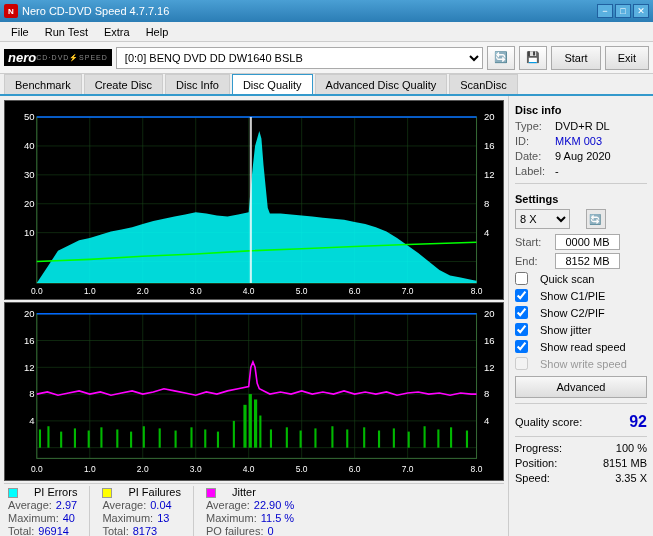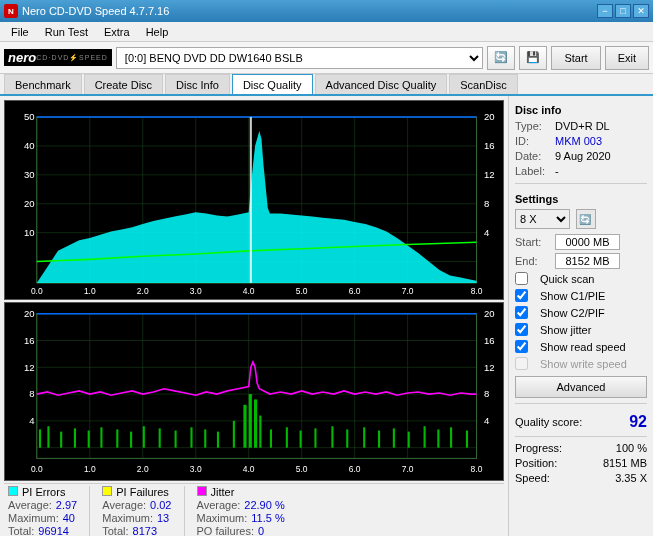--- a/index.html
+++ b/index.html
@@ -164,21 +164,21 @@
       font-size: 11px;
       margin-bottom: 1px;
     }
     .info-label { color: #555; min-width: 36px; }
     .info-value { color: #000; font-weight: normal; }
     .info-value.blue { color: #0000cc; }
     
     .settings-row {
       display: flex;
       align-items: flex-end;
-      gap: 6px;
+      gap: 16px;
       margin-bottom: 3px;
     }
     .speed-select {
       width: 55px;
       height: 20px;
       border: 1px solid #aaa;
       font-size: 11px;
     }
     .refresh-btn {
       width: 20px; height: 20px;
@@ -248,22 +248,22 @@
       border-top: 1px solid #ccc;
       flex-wrap: wrap;
     }
     .legend-group {
       display: flex;
       flex-direction: column;
       gap: 1px;
     }
     .legend-header {
       display: flex;
-      align-items: flex-start;
-      gap: 4px;
+      align-items: flex-end;
+      gap: 16px;
       font-size: 11px;
     }
     .legend-color-box {
       width: 10px; height: 10px;
       border: 1px solid #999;
     }
     .legend-stat {
       font-size: 11px;
       display: flex;
       gap: 4px;
@@ -496,21 +496,21 @@
 
       <div style="width:1px;background:#ccc;margin:0 4px;"></div>
 
       <div class="legend-group">
         <div class="legend-header">
           <div class="legend-color-box" style="background:#ffff00;"></div>
           <span>PI Failures</span>
         </div>
         <div class="legend-stat">
           <span class="legend-stat-label">Average:</span>
-          <span class="legend-stat-value">0.02</span>
+          <span class="legend-stat-value">0.04</span>
         </div>
         <div class="legend-stat">
           <span class="legend-stat-label">Maximum:</span>
           <span class="legend-stat-value">13</span>
         </div>
         <div class="legend-stat">
           <span class="legend-stat-label">Total:</span>
           <span class="legend-stat-value">8173</span>
         </div>
       </div>

